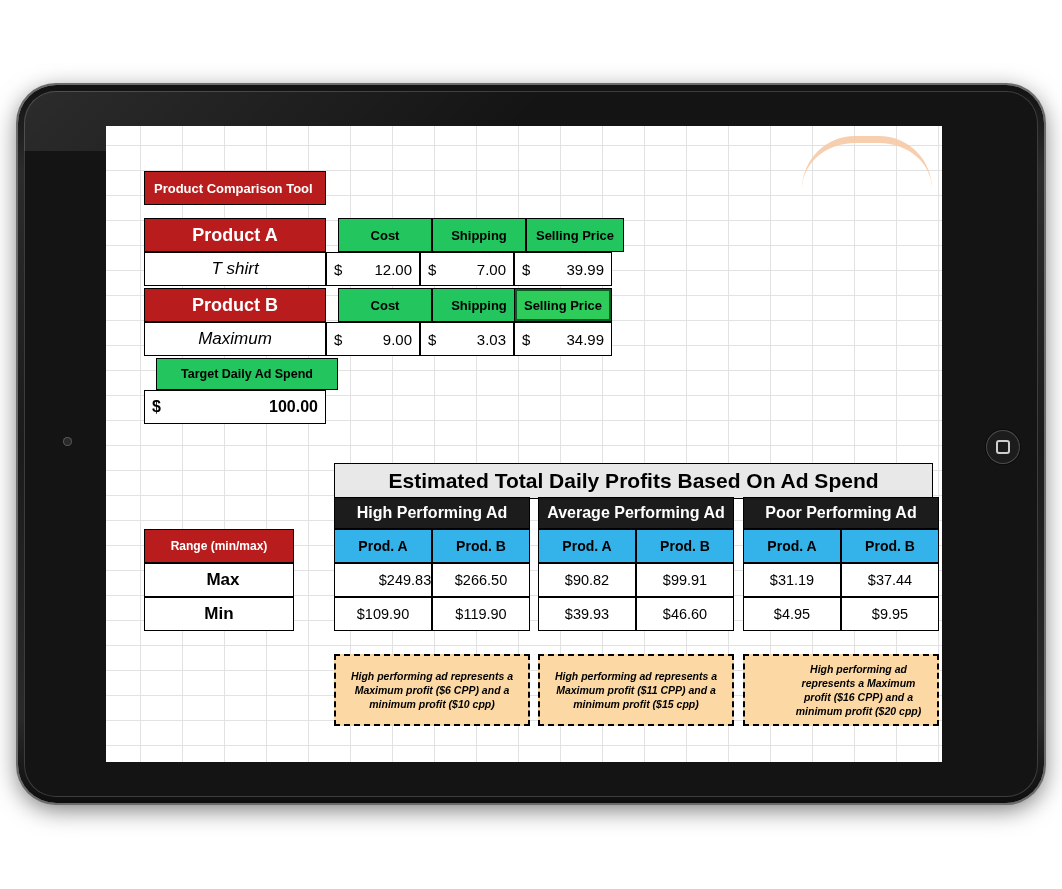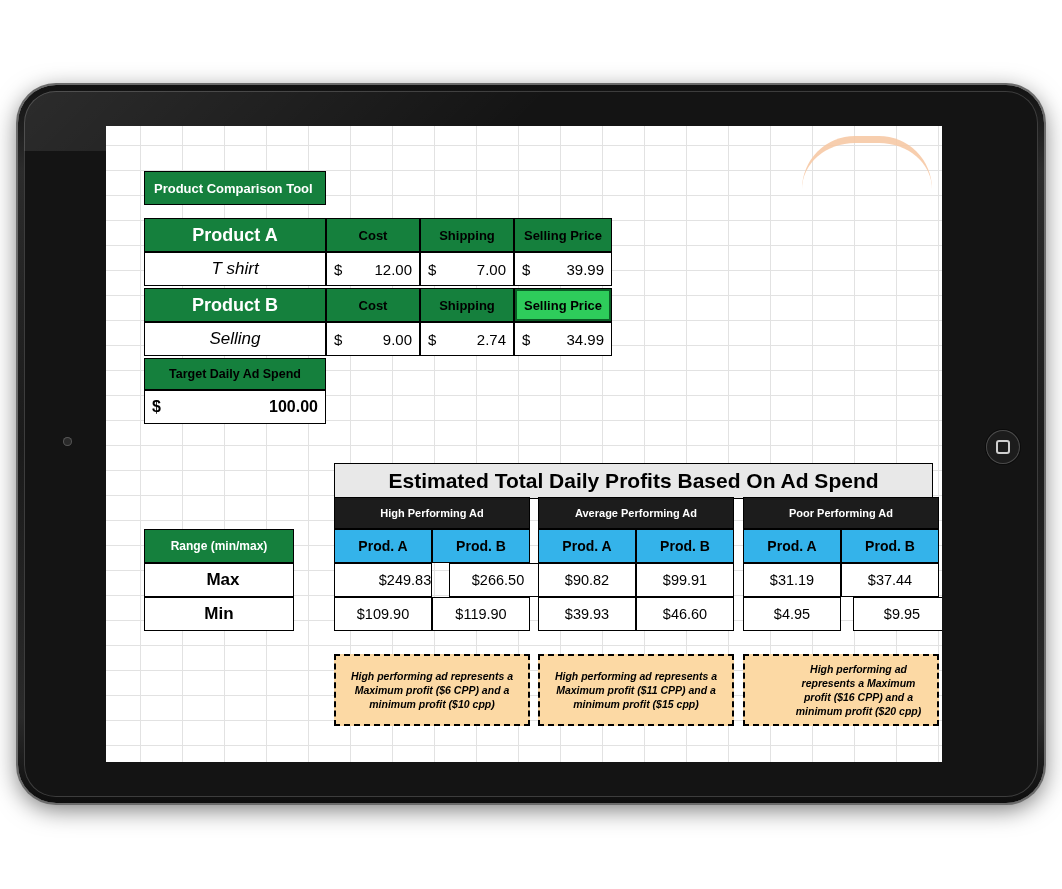--- a/index.html
+++ b/index.html
@@ -114,34 +114,35 @@
     border: 1px solid #000;
     display: flex;
     align-items: center;
     justify-content: center;
     background: #ffffff;
     font-size: 13px;
     color: #000;
     white-space: nowrap;
   }
   .hdr-dark {
-    background: #15803d;
+    background: #b91c1c;
     color: #ffffff;
     font-weight: bold;
     font-size: 18px;
   }
   .hdr-dark.small {
     font-size: 12px;
     font-weight: bold;
   }
   .hdr-green {
-    background: #15803d;
+    background: #22c55e;
     color: #000;
     font-weight: bold;
     font-size: 13px;
+    margin-left: 12px;
   }
   .hdr-green-sel {
     background: #2ecc5b;
     color: #000;
     font-weight: bold;
     font-size: 13px;
     box-shadow: inset 0 0 0 2px #0a5c25;
   }
   .hdr-blue {
     background: #34b3ea;
@@ -197,21 +198,21 @@
     font-weight: bold;
     color: #000;
     display: flex;
     align-items: center;
     justify-content: center;
   }
   .group-hdr {
     background: #1c1c1c;
     color: #fff;
     font-weight: bold;
-    font-size: 11px;
+    font-size: 16px;
   }
   .rowlabel {
     font-weight: bold;
     font-size: 17px;
   }
   .valcell {
     font-size: 14.5px;
   }
 </style>
 </head>
@@ -248,28 +249,28 @@
     <div class="cell money" style="left:408px; top:126px; width:98px; height:34px;">
       <span class="sym">$</span>
       <span class="amt">39.99</span>
     </div>
 
     <div class="cell hdr-dark" style="left:38px; top:162px; width:182px; height:34px;">Product B</div>
     <div class="cell hdr-green" style="left:220px; top:162px; width:94px; height:34px;">Cost</div>
     <div class="cell hdr-green" style="left:314px; top:162px; width:94px; height:34px;">Shipping</div>
     <div class="cell hdr-green-sel" style="left:408px; top:162px; width:98px; height:34px;">Selling Price</div>
 
-    <div class="cell val-italic" style="left:38px; top:196px; width:182px; height:34px;">Selling</div>
+    <div class="cell val-italic" style="left:38px; top:196px; width:182px; height:34px;">Maximum</div>
     <div class="cell money" style="left:220px; top:196px; width:94px; height:34px;">
       <span class="sym">$</span>
       <span class="amt">9.00</span>
     </div>
     <div class="cell money" style="left:314px; top:196px; width:94px; height:34px;">
       <span class="sym">$</span>
-      <span class="amt">2.74</span>
+      <span class="amt">3.03</span>
     </div>
     <div class="cell money" style="left:408px; top:196px; width:98px; height:34px;">
       <span class="sym">$</span>
       <span class="amt">34.99</span>
     </div>
 
     <div class="cell hdr-green" style="left:38px; top:232px; width:182px; height:32px; font-size:12.5px;">Target Daily Ad Spend</div>
     <div class="cell money bignum" style="left:38px; top:264px; width:182px; height:34px;">
       <span class="sym">$</span>
       <span class="amt">100.00</span>
@@ -285,31 +286,31 @@
     <div class="cell hdr-dark small" style="left:38px; top:403px; width:150px; height:34px;">Range (min/max)</div>
     <div class="cell hdr-blue" style="left:228px; top:403px; width:98px; height:34px;">Prod. A</div>
     <div class="cell hdr-blue" style="left:326px; top:403px; width:98px; height:34px;">Prod. B</div>
     <div class="cell hdr-blue" style="left:432px; top:403px; width:98px; height:34px;">Prod. A</div>
     <div class="cell hdr-blue" style="left:530px; top:403px; width:98px; height:34px;">Prod. B</div>
     <div class="cell hdr-blue" style="left:637px; top:403px; width:98px; height:34px;">Prod. A</div>
     <div class="cell hdr-blue" style="left:735px; top:403px; width:98px; height:34px;">Prod. B</div>
 
     <div class="cell rowlabel" style="left:38px; top:437px; width:150px; height:34px;padding-left:8px;">Max</div>
     <div class="cell valcell" style="left:228px; top:437px; width:98px; height:34px;padding-left:44px;">$249.83</div>
-    <div class="cell valcell" style="left:326px; top:437px; width:98px; height:34px;margin-left:17px;">$266.50</div>
+    <div class="cell valcell" style="left:326px; top:437px; width:98px; height:34px;">$266.50</div>
     <div class="cell valcell" style="left:432px; top:437px; width:98px; height:34px;">$90.82</div>
     <div class="cell valcell" style="left:530px; top:437px; width:98px; height:34px;">$99.91</div>
     <div class="cell valcell" style="left:637px; top:437px; width:98px; height:34px;">$31.19</div>
     <div class="cell valcell" style="left:735px; top:437px; width:98px; height:34px;">$37.44</div>
 
     <div class="cell rowlabel" style="left:38px; top:471px; width:150px; height:34px;">Min</div>
     <div class="cell valcell" style="left:228px; top:471px; width:98px; height:34px;">$109.90</div>
     <div class="cell valcell" style="left:326px; top:471px; width:98px; height:34px;">$119.90</div>
     <div class="cell valcell" style="left:432px; top:471px; width:98px; height:34px;">$39.93</div>
     <div class="cell valcell" style="left:530px; top:471px; width:98px; height:34px;">$46.60</div>
     <div class="cell valcell" style="left:637px; top:471px; width:98px; height:34px;">$4.95</div>
-    <div class="cell valcell" style="left:735px; top:471px; width:98px; height:34px;margin-left:12px;">$9.95</div>
+    <div class="cell valcell" style="left:735px; top:471px; width:98px; height:34px;">$9.95</div>
 
     <div class="note small-note" style="position:absolute; left:228px; top:528px; width:196px; height:72px;">High performing ad represents a Maximum profit ($6 CPP) and a minimum profit ($10 cpp)</div>
     <div class="note small-note" style="position:absolute; left:432px; top:528px; width:196px; height:72px;">High performing ad represents a Maximum profit ($11 CPP) and a minimum profit ($15 cpp)</div>
     <div class="note small-note" style="position:absolute; left:637px; top:528px; width:196px; height:72px;padding-left:45px;">High performing ad represents a Maximum profit ($16 CPP) and a minimum profit ($20 cpp)</div>
   </div>
 </div>
 
 </body></html>

